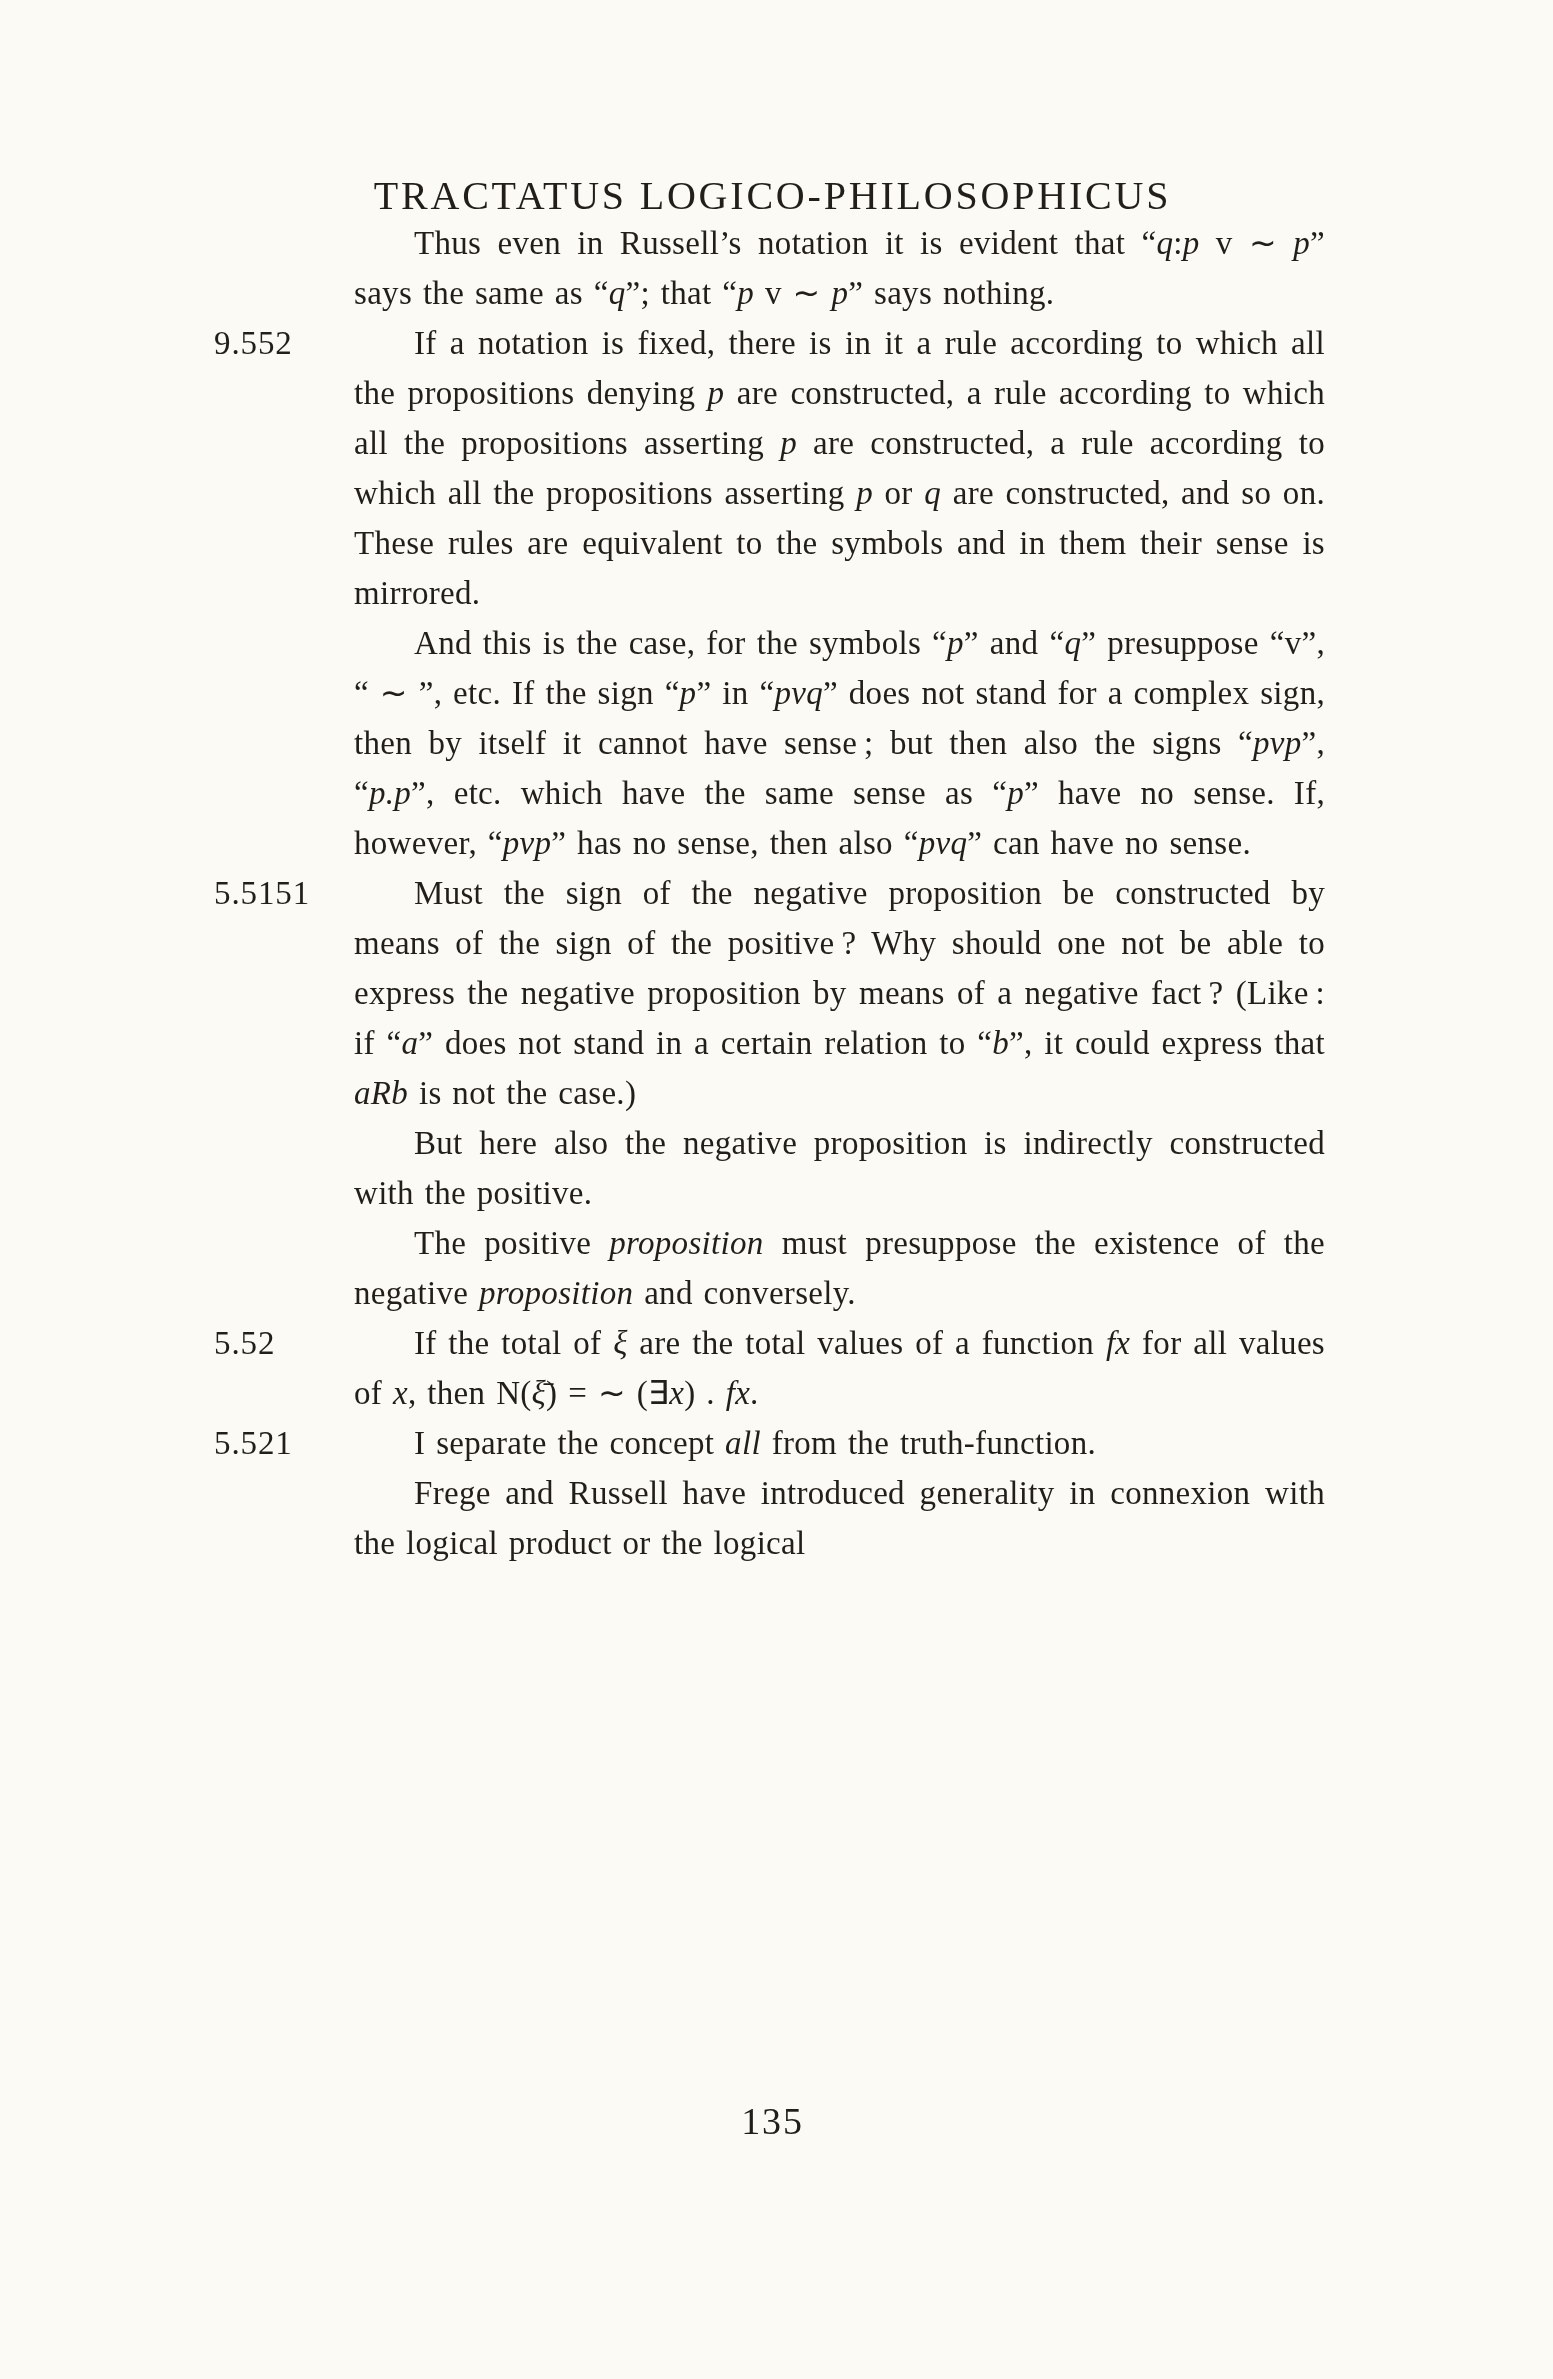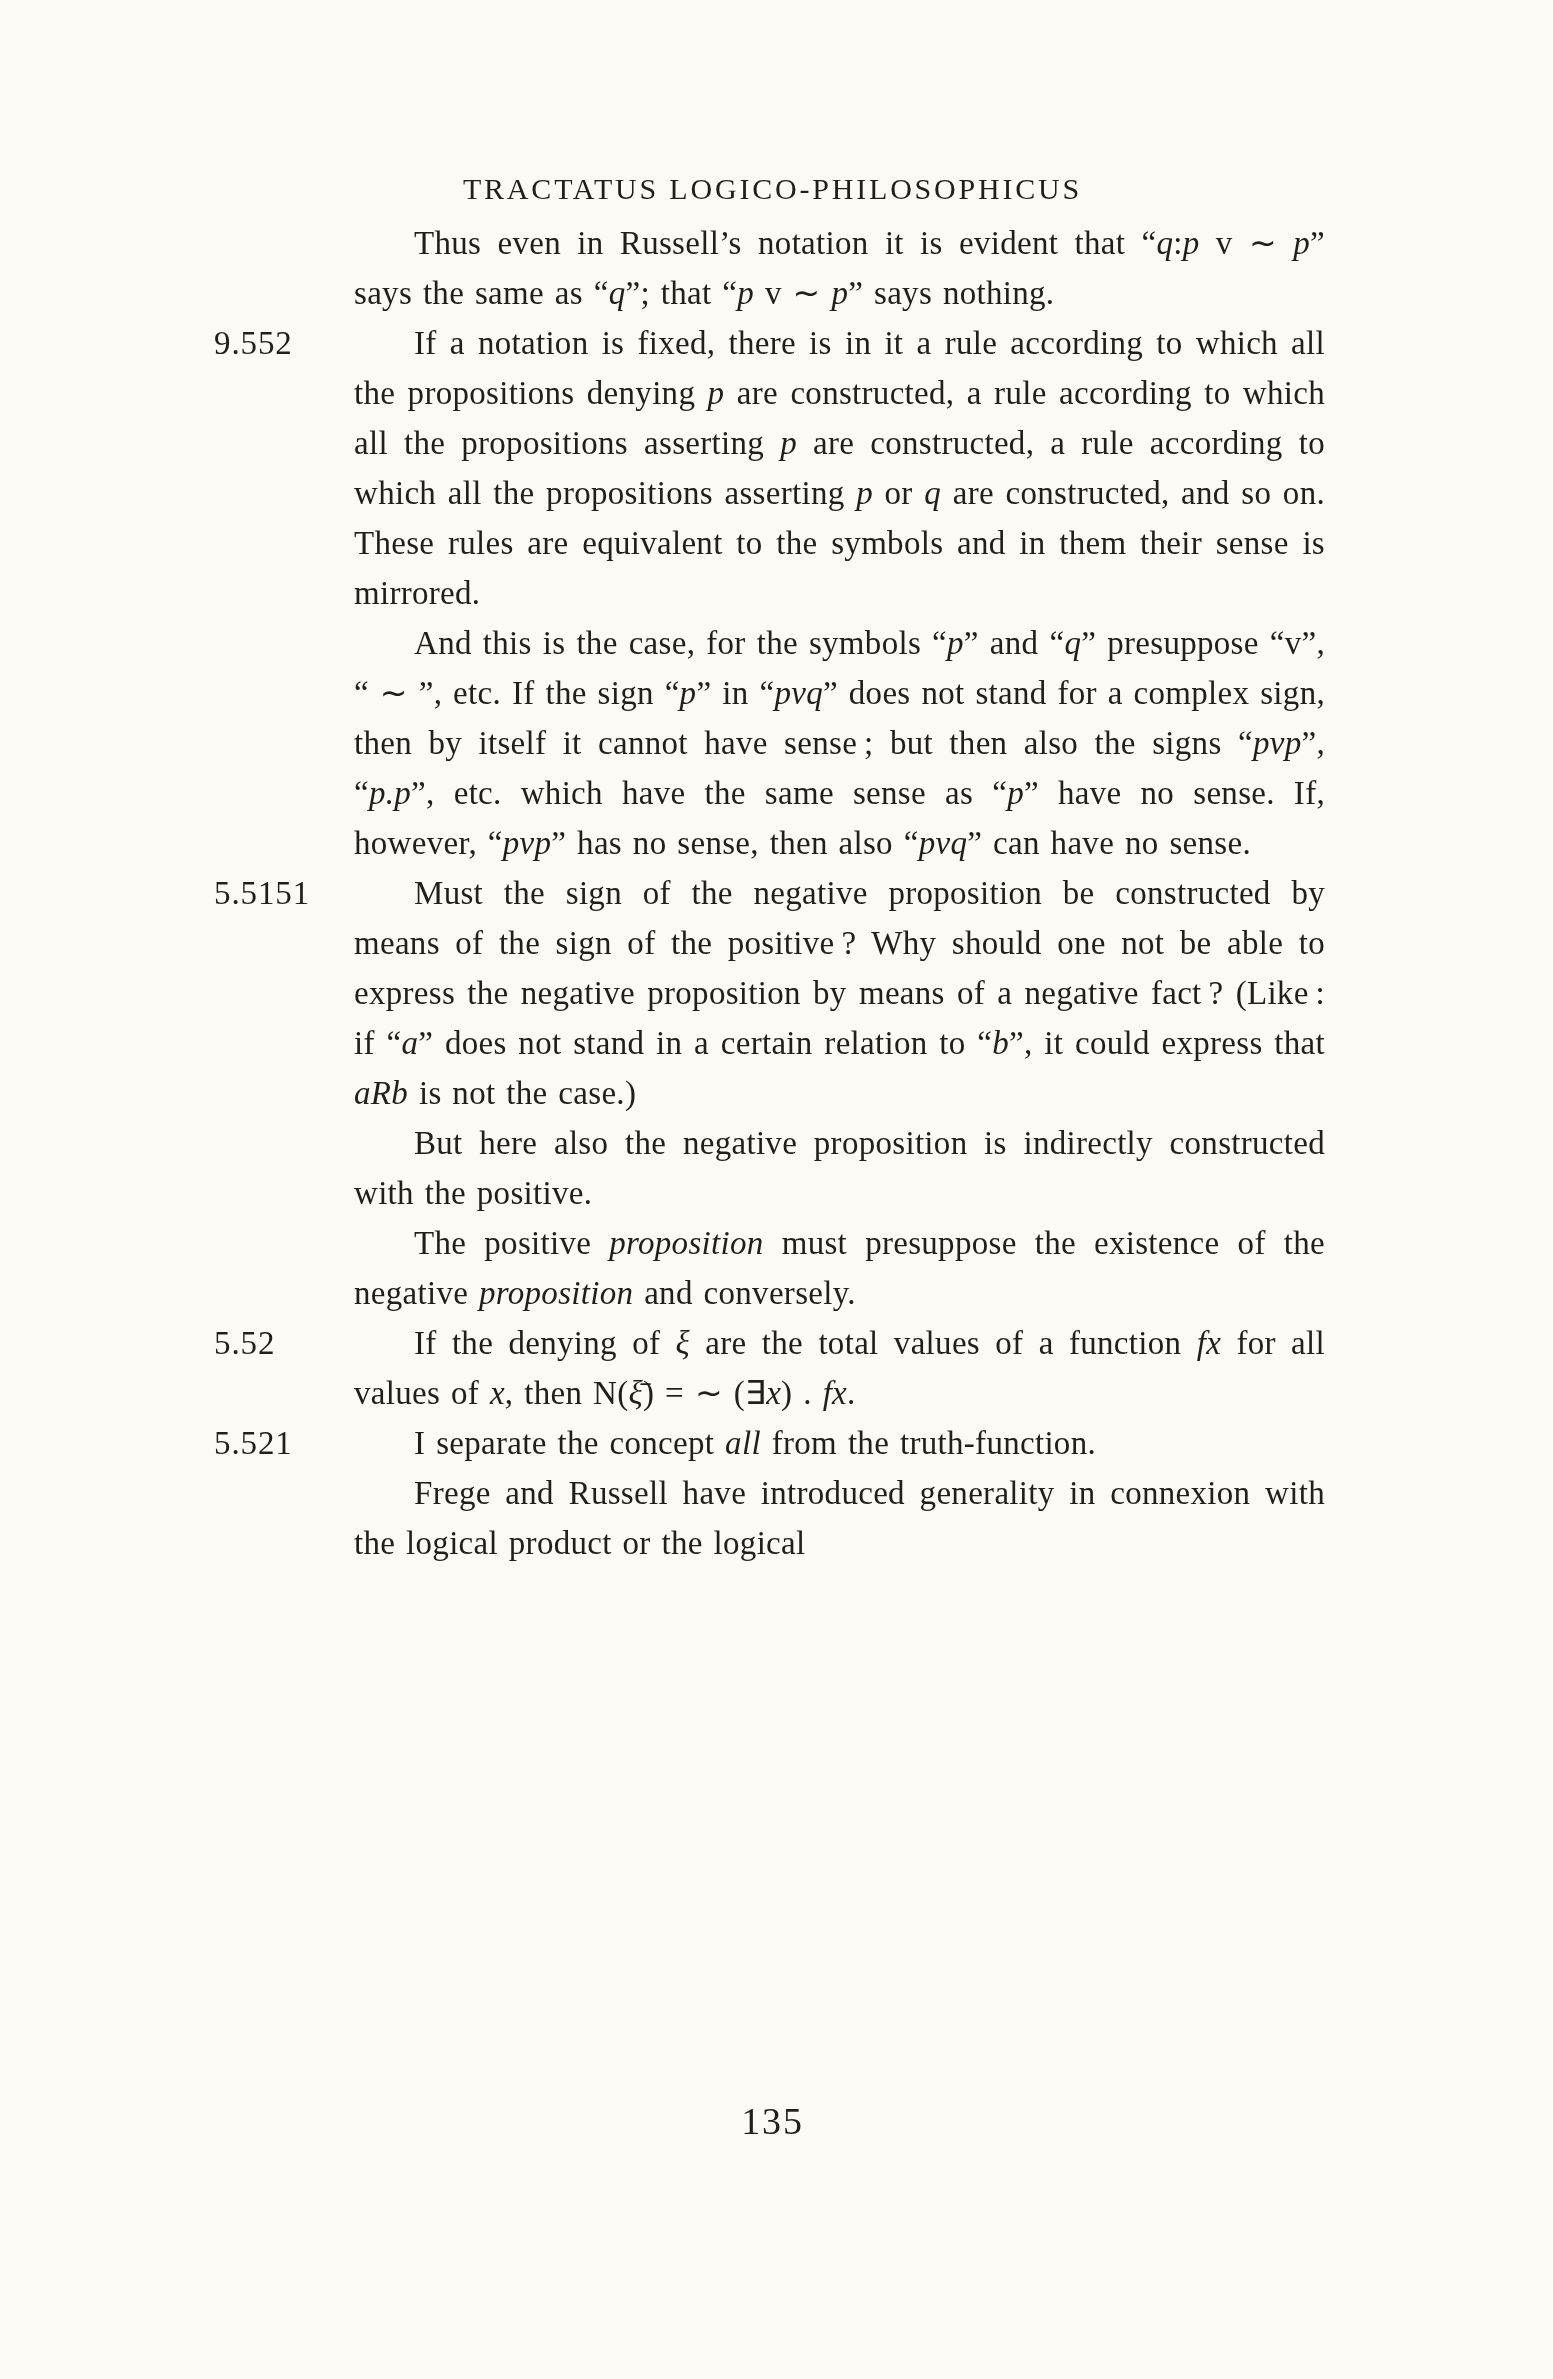--- a/index.html
+++ b/index.html
@@ -13,21 +13,21 @@
     color: #221f1b;
     font-family: "Liberation Serif", serif;
     overflow: hidden;
   }
   .running-head {
     position: absolute;
     top: 172px;
     left: 217px;
     width: 1111px;
     text-align: center;
-    font-size: 30px;
+    font-size: 40px;
     letter-spacing: 2.8px;
     white-space: nowrap;
   }
   .body-block {
     position: absolute;
     top: 218px;
     left: 214px;
     width: 1111px;
   }
   .row { display: flex; align-items: flex-start; }
@@ -84,21 +84,21 @@
       <div class="row">
         <div class="num"></div>
         <div class="text indent"><span>But here also the negative proposition is indirectly constructed with the positive.</span></div>
       </div>
       <div class="row">
         <div class="num"></div>
         <div class="text indent"><span>The positive </span><span class="it">proposition</span><span> must presuppose the existence of the negative </span><span class="it">proposition</span><span> and conversely.</span></div>
       </div>
       <div class="row">
         <div class="num">5.52</div>
-        <div class="text indent"><span>If the denying of </span><span class="it">ξ</span><span> are the total values of a function </span><span class="it">fx</span><span> for all values of </span><span class="it">x</span><span>, then N(</span><span class="it">ξ̄</span><span>) = ∼ (∃</span><span class="it">x</span><span>) . </span><span class="it">fx</span><span>.</span></div>
+        <div class="text indent"><span>If the total of </span><span class="it">ξ</span><span> are the total values of a function </span><span class="it">fx</span><span> for all values of </span><span class="it">x</span><span>, then N(</span><span class="it">ξ̄</span><span>) = ∼ (∃</span><span class="it">x</span><span>) . </span><span class="it">fx</span><span>.</span></div>
       </div>
       <div class="row">
         <div class="num">5.521</div>
         <div class="text indent"><span>I separate the concept </span><span class="it">all</span><span> from the truth-function.</span></div>
       </div>
       <div class="row">
         <div class="num"></div>
         <div class="text indent"><span>Frege and Russell have introduced generality in connexion with the logical product or the logical</span></div>
       </div>
     </div>

